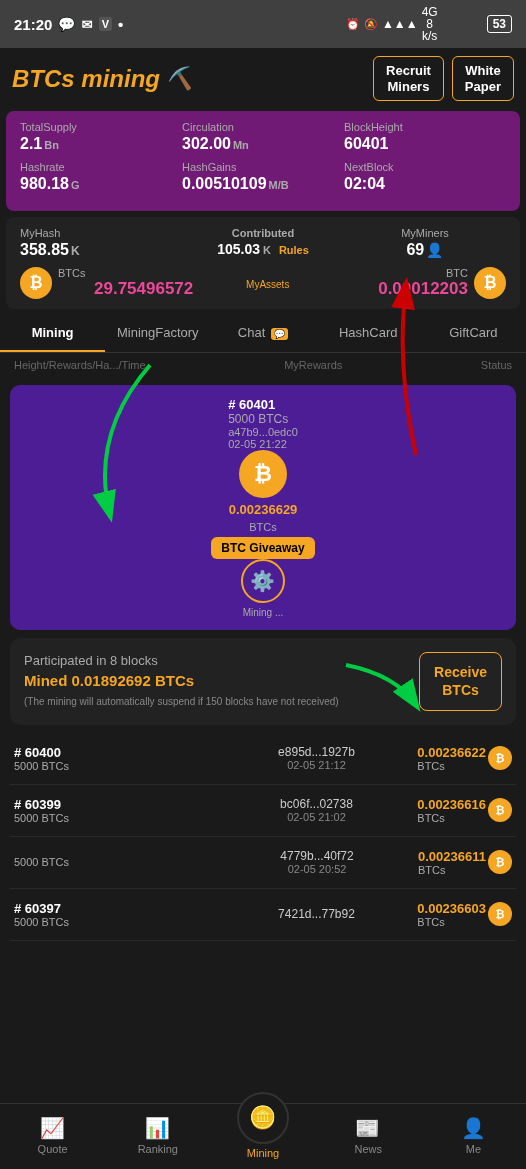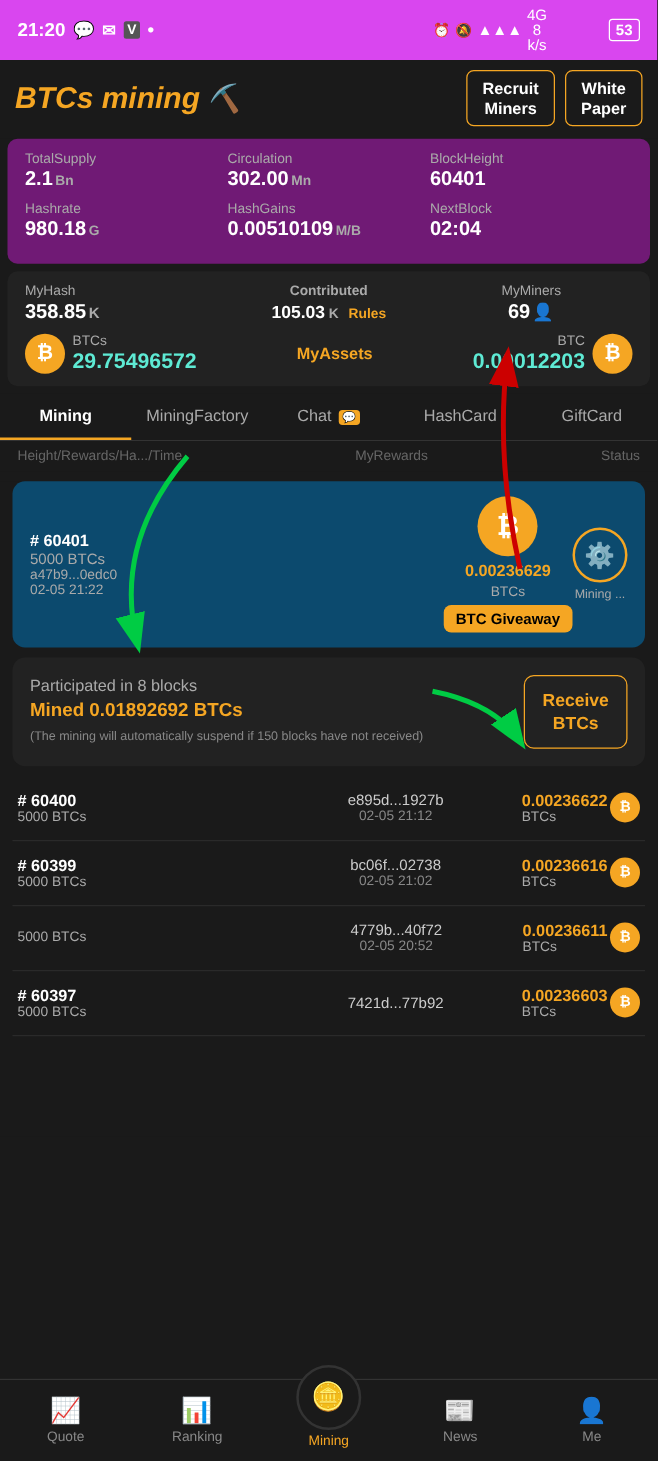--- a/index.html
+++ b/index.html
@@ -8,21 +8,21 @@
       width: 526px;
       min-height: 1169px;
       background: #1a1a1a;
       font-family: Arial, sans-serif;
       color: #fff;
       overflow-x: hidden;
     }
 
     
     .status-bar {
-      background: #d946ef;
+      background: #404040;
       display: flex;
       justify-content: space-between;
       align-items: center;
       padding: 6px 14px;
       font-size: 13px;
       color: #fff;
     }
     .status-left { display: flex; align-items: center; gap: 6px; font-weight: bold; font-size: 15px; }
     .status-right { display: flex; align-items: center; gap: 4px; font-size: 11px; }
 
@@ -106,21 +106,21 @@
       align-items: center;
       gap: 6px;
     }
     .btc-icon {
       width: 32px; height: 32px;
       background: #f5a623;
       border-radius: 50%;
       display: flex; align-items: center; justify-content: center;
       font-size: 16px; font-weight: bold; color: #fff;
     }
-    .btc-amount { font-size: 17px; font-weight: bold; color: #5eead4; }
+    .btc-amount { font-size: 17px; font-weight: bold; color: #ec4899; margin-left: 36px; }
     .btc-label { font-size: 11px; color: #aaa; }
 
     
     .tabs {
       background: #1a1a1a;
       display: flex;
       border-bottom: 1px solid #333;
       margin: 0 0 0 0;
     }
     .tab {
@@ -156,28 +156,29 @@
       background: #1a1a1a;
     }
 
     
     .mining-section {
       background: #1a1a1a;
       padding: 0 10px;
     }
 
     .mining-row-featured {
-      background: #0c4a6e;
+      background: #4c1d95;
       border-radius: 10px;
       margin: 8px 0;
       padding: 12px 14px;
       display: flex;
       align-items: center;
       justify-content: flex-start;
       position: relative;
+      flex-direction: column;
     }
     .mining-row-info { flex: 1; }
     .mining-row-num { font-size: 13px; color: #fff; font-weight: bold; }
     .mining-row-btcs { font-size: 12px; color: #aaa; }
     .mining-row-hash { font-size: 11px; color: #aaa; }
     .mining-row-time { font-size: 11px; color: #aaa; }
 
     .giveaway-center {
       display: flex;
       flex-direction: column;
@@ -404,21 +405,21 @@
 
   <div class="btc-row">
     <div class="btc-left">
       <div class="btc-icon">₿</div>
       <div>
         <div class="btc-label">BTCs</div>
         <div class="btc-amount">29.75496572</div>
       </div>
     </div>
     <div style="text-align:center;flex:1;">
-      <span style="font-size:13px;font-weight:bold;color:#f5a623;">MyAssets</span>
+      <span style="font-size:10px;font-weight:normal;color:#f5a623;">MyAssets</span>
     </div>
     <div class="btc-right">
       <div style="text-align:right;">
         <div class="btc-label">BTC</div>
         <div class="btc-amount">0.00012203</div>
       </div>
       <div class="btc-icon">₿</div>
     </div>
   </div>
 </div>

